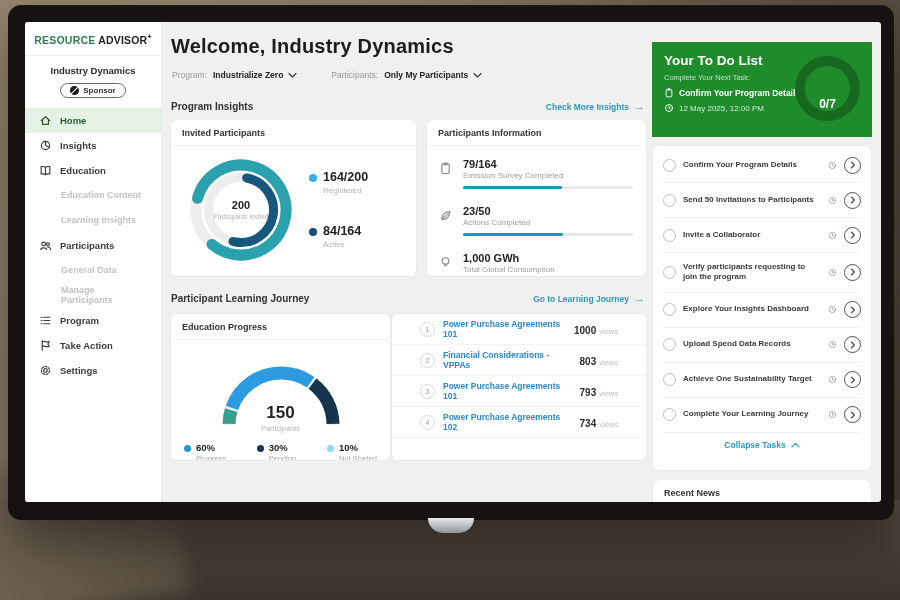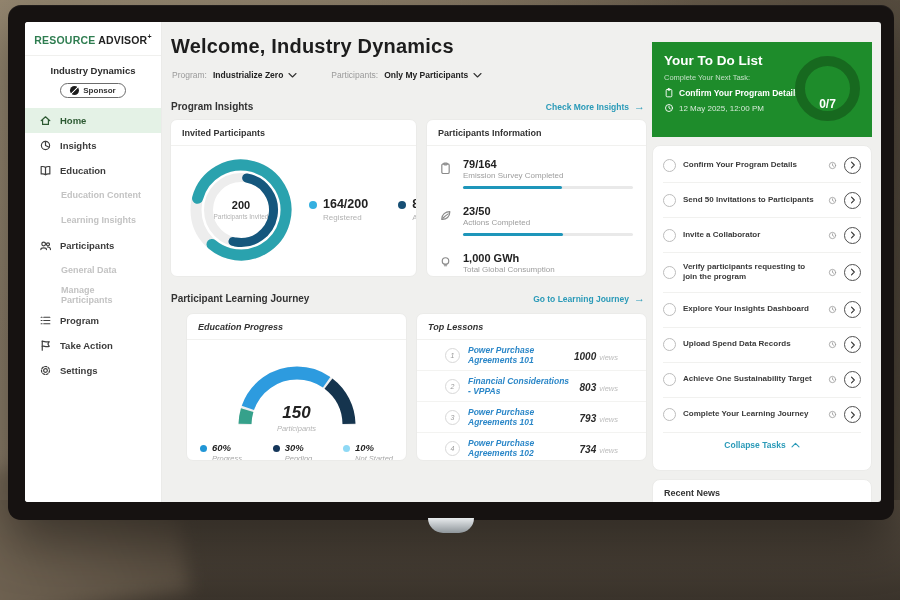--- a/index.html
+++ b/index.html
@@ -38,34 +38,34 @@
   .f-label{color:#9a9a9a;}
   .f-value{display:flex;align-items:center;gap:5px;font-weight:bold;color:#222;cursor:pointer;}
   .f-gap{width:22px;}
   .chev{color:#333;display:flex;}
   .sec{position:absolute;left:1px;right:2px;display:flex;justify-content:space-between;align-items:center;}
   .sec1{top:79px}.sec2{top:271px}
   .sec-title{font-size:10px;font-weight:bold;color:#333;}
   .sec-link{font-size:8.5px;font-weight:bold;color:#2a9ab8;display:flex;gap:5px;align-items:center;cursor:pointer;}
   .arrow{font-size:11px;line-height:1;}
   .row1{position:absolute;top:97px;left:0;display:flex;gap:9px;}
-  .row2{position:absolute;top:291px;left:16px;right:0;display:flex;gap:9px;font-style:italic;}
+  .row2{position:absolute;top:291px;left:0;right:0;display:flex;}
   .card{background:#fff;border:1px solid #ebebe9;border-radius:7px;overflow:hidden;box-sizing:border-box;}
   .card-head{padding:8px 11px 7px;font-size:9px;font-weight:bold;color:#333;border-bottom:1px solid #f1f1ef;}
   .c-invited{width:247px;height:158px;}
   .c-info{width:221px;height:158px;}
   .c-edu{width:221px;height:148px;}
   .c-lessons{flex:1;height:148px;}
   
   .invited-body{display:flex;align-items:center;padding:8px 6px;}
   .donut-wrap{position:relative;width:112px;height:112px;margin-left:8px;flex:0 0 112px;}
   .donut-center{position:absolute;inset:0;display:flex;flex-direction:column;align-items:center;justify-content:center;text-align:center;}
   .dc-val{font-size:11px;font-weight:bold;color:#222;}
   .dc-lab{font-size:6.5px;color:#b2b2b2;width:56px;line-height:1.3;margin-top:2px;}
-  .donut-legend{display:flex;flex-direction:row;gap:30px;margin-left:12px;}
+  .donut-legend{display:flex;flex-direction:column;gap:30px;margin-left:12px;}
   .leg-item{display:flex;gap:6px;align-items:flex-start;}
   .leg-dot{width:8px;height:8px;border-radius:50%;margin-top:3px;flex:0 0 8px;}
   .leg-val{font-size:12.5px;font-weight:bold;color:#222;line-height:1.1;}
   .leg-lab{font-size:8px;color:#b2b2b2;margin-top:1px;}
   
   .stat-list{padding:8px 12px 0;}
   .stat{position:relative;padding:4px 0 12px 24px;}
   .s-ic{position:absolute;left:0;top:7px;width:13px;height:13px;color:#8a8a8a;}
   .s-ic svg{width:13px;height:13px;}
   .s-val{font-size:11px;font-weight:bold;color:#222;}
@@ -366,21 +366,20 @@
     <span class="gleg-dot" style="background: rgb(143, 217, 245);"></span>
     <span>
       <div class="gleg-val">10%</div>
       <div class="gleg-lab">Not Started</div>
     </span>
   </div>
             </div>
         </div>
 
         <div class="card c-lessons">
-          <div class="card-head">Top Lessons</div>
           <div id="lesson-list">
               <div class="lesson">
     <span class="l-rank">1</span>
     <span class="l-title">Power Purchase Agreements 101</span>
     <span><span class="l-views">1000</span><span class="l-suffix">views</span></span>
   </div>
               <div class="lesson">
     <span class="l-rank">2</span>
     <span class="l-title">Financial Considerations - VPPAs</span>
     <span><span class="l-views">803</span><span class="l-suffix">views</span></span>

